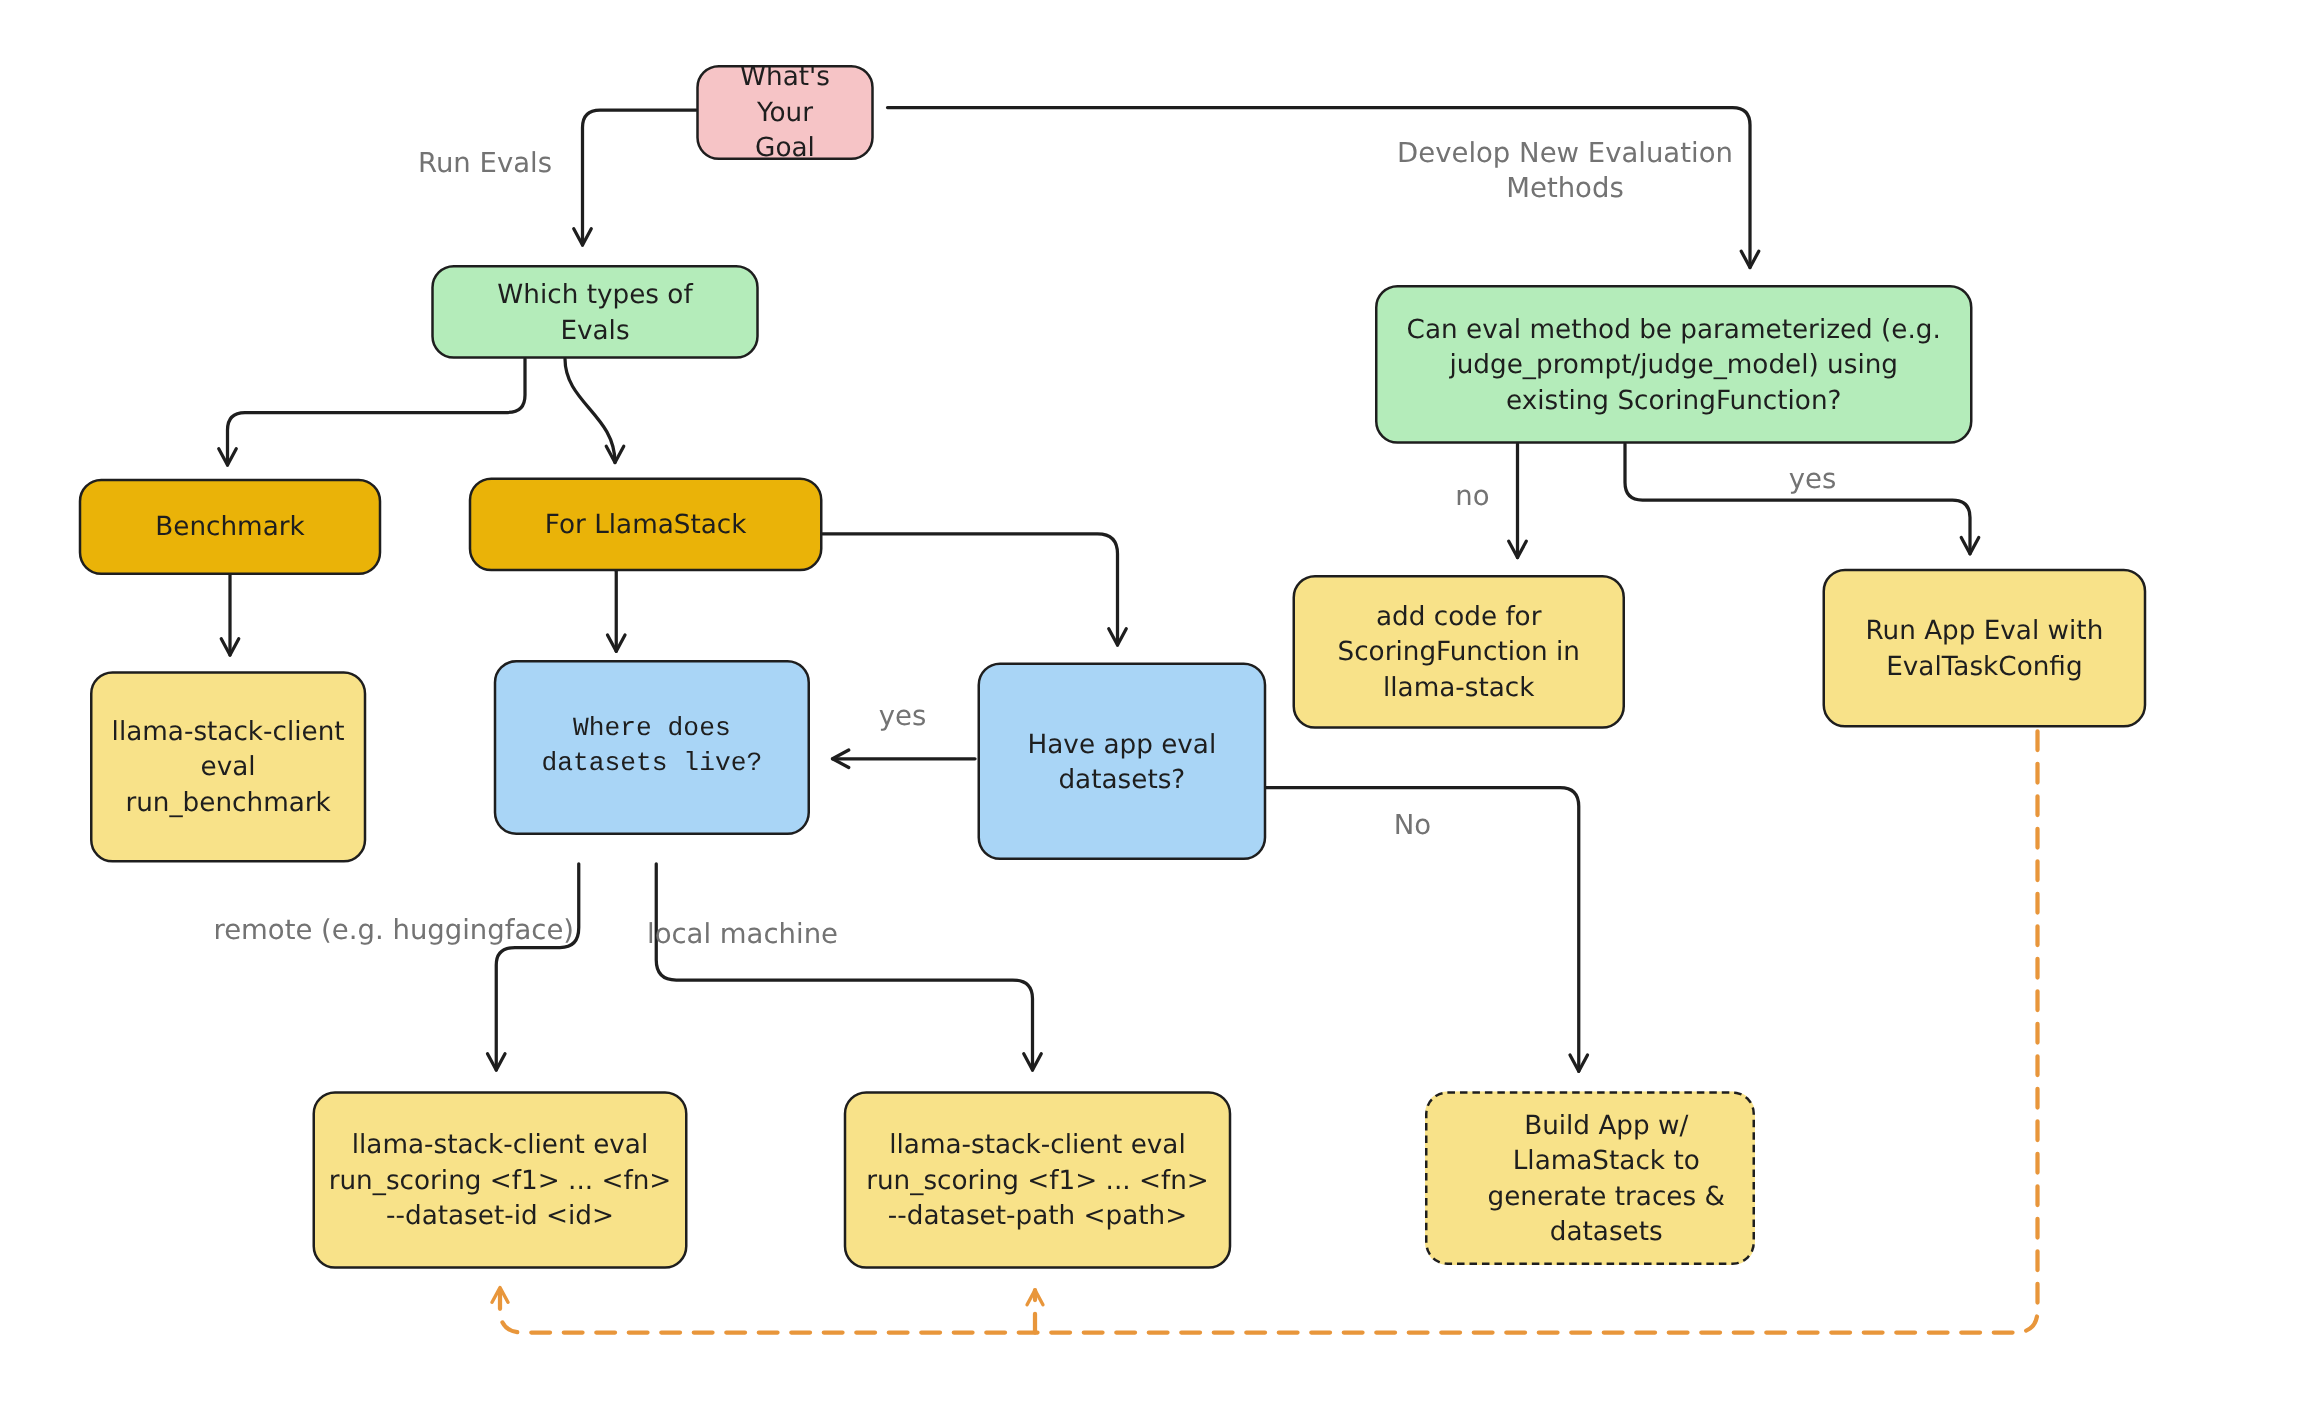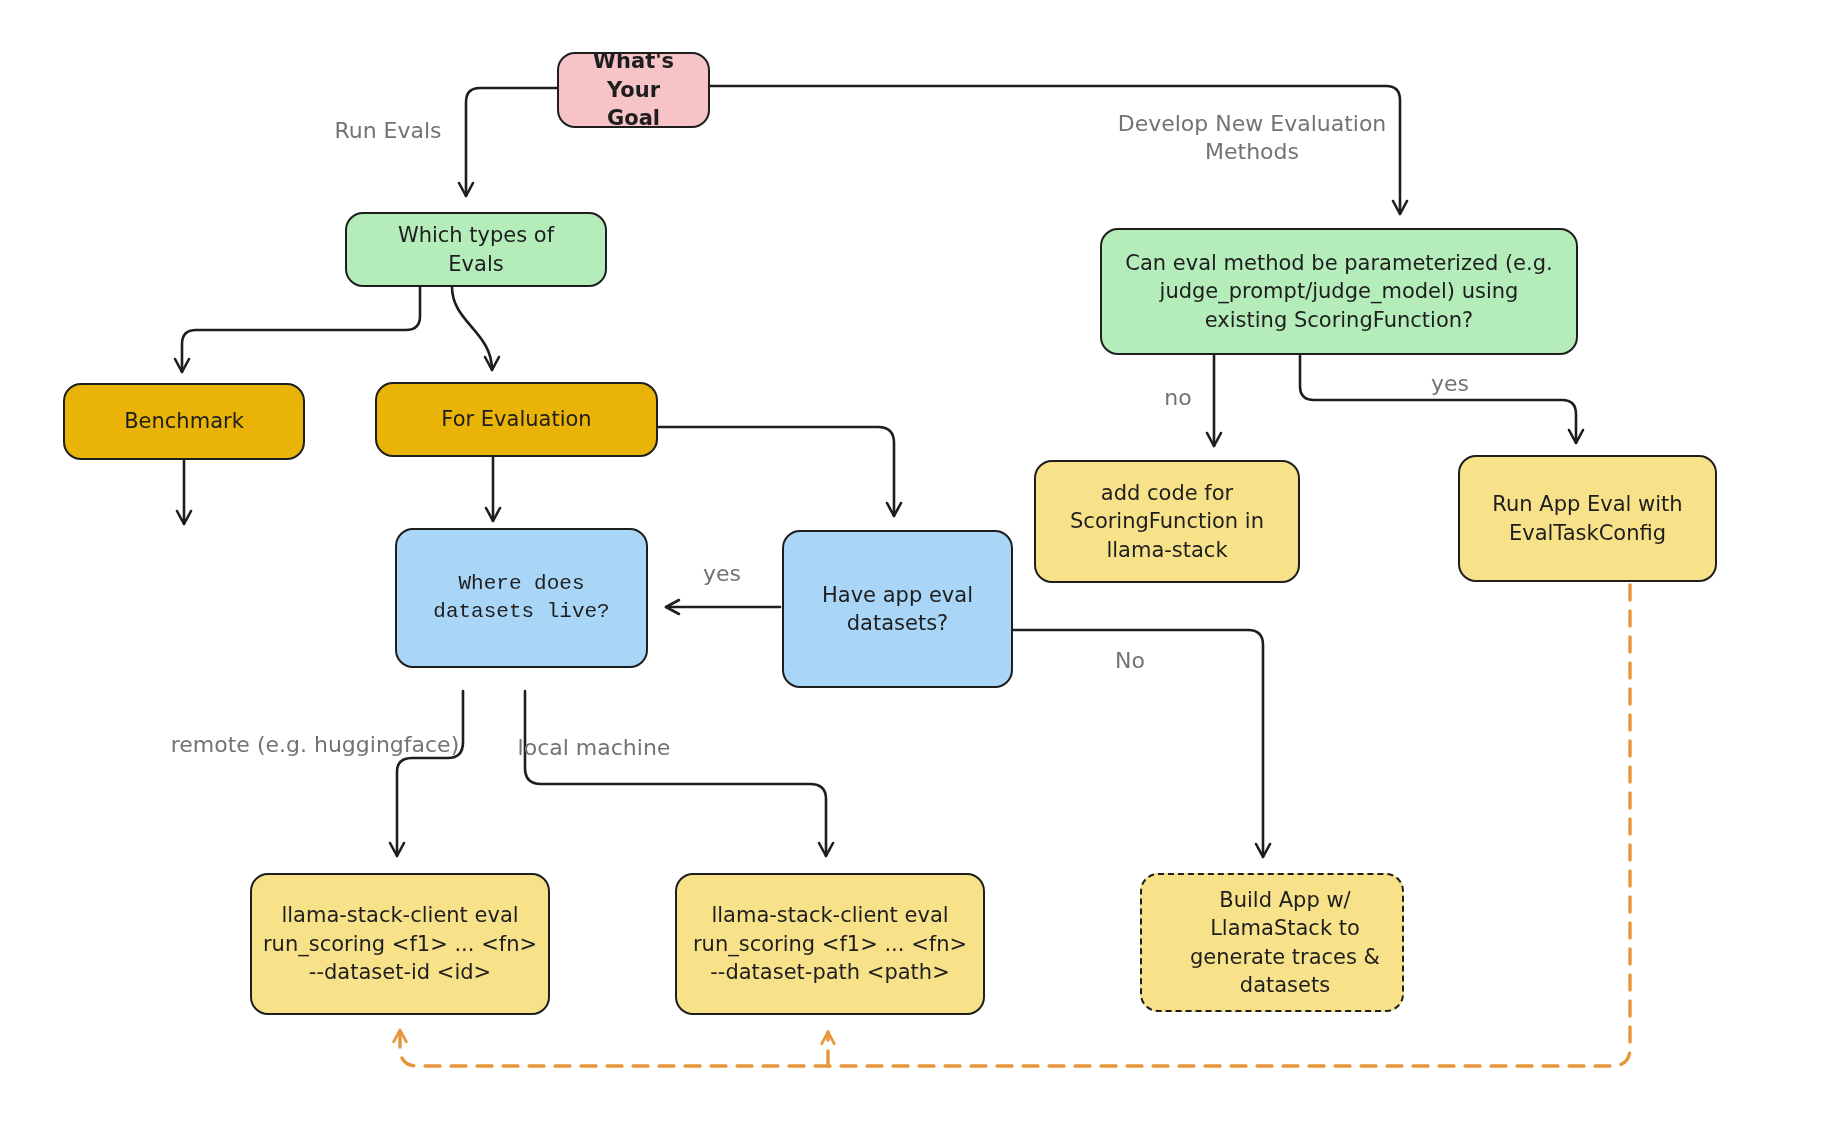--- a/index.html
+++ b/index.html
@@ -55,34 +55,36 @@
       <path d="M 463 691 V 742 Q 463 758 448 758 H 412 Q 397 758 397 772 V 856" marker-end="url(#ahBlack)"></path>
       <path d="M 525 691 V 768 Q 525 784 541 784 H 810 Q 826 784 826 799 V 856" marker-end="url(#ahBlack)"></path>
     </g>
 
     <g fill="none" stroke="#e8963b" stroke-width="3.4" stroke-linecap="round" stroke-dasharray="15 11">
       <path d="M 1630 585 V 1048 Q 1630 1066 1612 1066 H 418 Q 400 1066 400 1048 V 1030" marker-end="url(#ahOrange)"></path>
       <path d="M 828 1066 V 1032" marker-end="url(#ahOrange)"></path>
     </g>
   </svg>
 
-  <div class="node pink" style="left:557px;top:52px;width:153px;height:76px;font-weight:bold;">What's Your
+  <div class="node pink" style="left:557px;top:52px;width:142px;height:76px;">What's Your
 Goal</div>
 
   <div class="node green" style="left:345px;top:212px;width:262px;height:75px;">Which types of
 Evals</div>
 
   <div class="node green" style="left:1100px;top:228px;width:478px;height:127px;">Can eval method be parameterized (e.g.
 judge_prompt/judge_model) using
 existing ScoringFunction?</div>
 
   <div class="node white" style="left:63px;top:383px;width:242px;height:77px;">Benchmark</div>
 
-  <div class="node white" style="left:375px;top:382px;width:283px;height:75px;">For Evaluation</div>
+  <div class="node white" style="left:375px;top:382px;width:283px;height:75px;">For LlamaStack</div>
 
+  <div class="node yellow" style="left:72px;top:537px;width:221px;height:153px;">llama-stack-client
+eval run_benchmark</div>
 
   <div class="node blue" style="left:395px;top:528px;width:253px;height:140px;font-family:Liberation Mono, monospace;">Where does
 datasets live?</div>
 
   <div class="node blue" style="left:782px;top:530px;width:231px;height:158px;">Have app eval
 datasets?</div>
 
   <div class="node yellow" style="left:1034px;top:460px;width:266px;height:123px;">add code for
 ScoringFunction in
 llama-stack</div>

